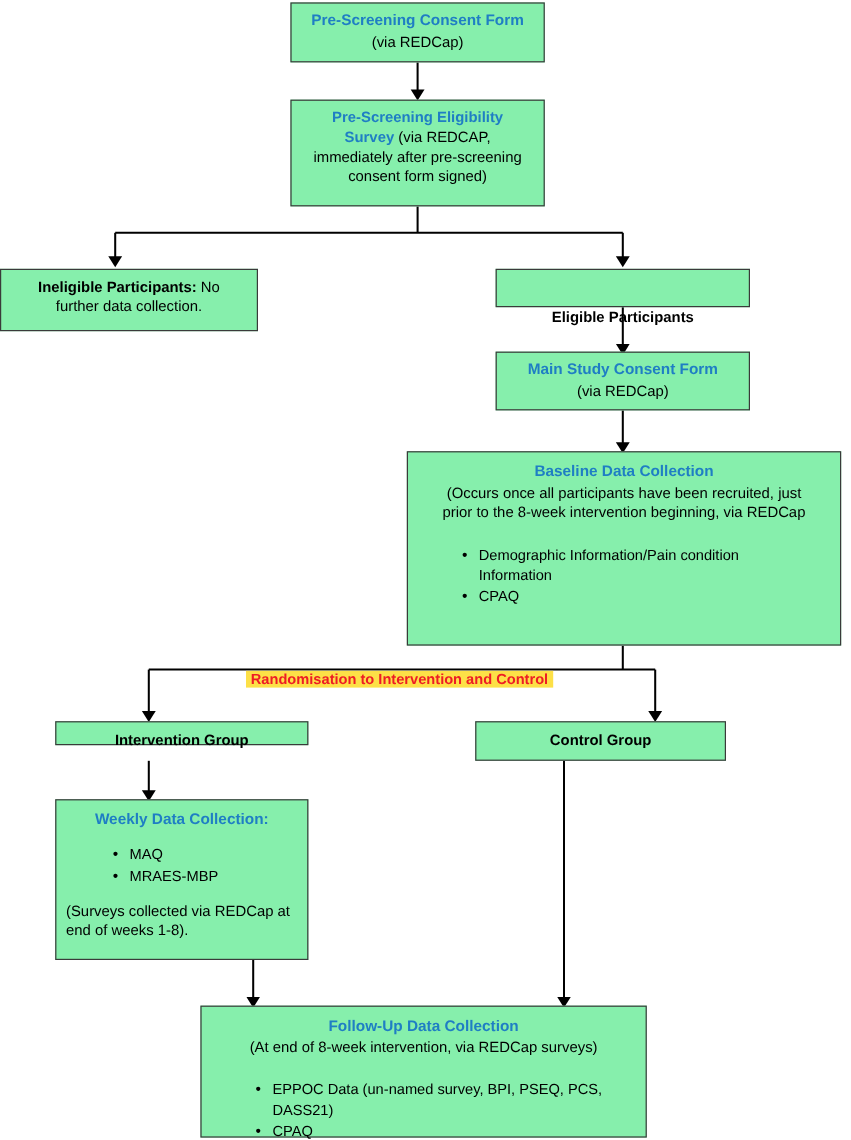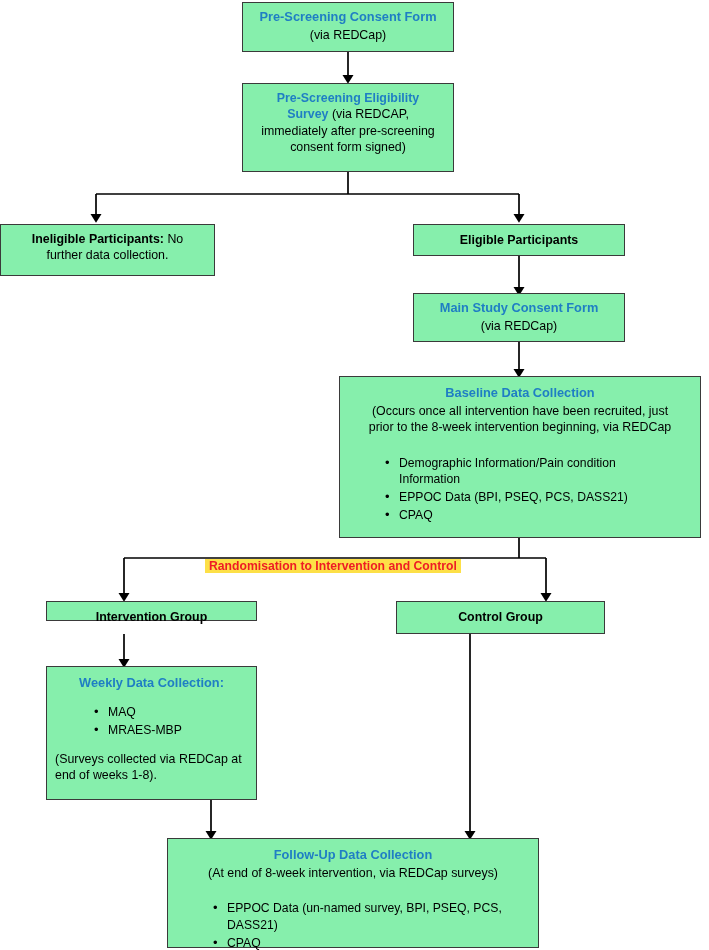--- a/index.html
+++ b/index.html
@@ -161,41 +161,40 @@
   <div class="node" style="left:242px; top:83px; width:212px; height:89px;">
     <div class="pad">
       <span class="title-blue">Pre-Screening Eligibility</span><br>
       <span class="title-blue">Survey</span><span class="plain"> (via REDCAP,</span><br>
       <span class="plain">immediately after pre-screening</span><br>
       <span class="plain">consent form signed)</span>
     </div>
   </div>
 
   <div class="node" style="left:413px; top:224px; width:212px; height:32px;">
-    <div class="pad" style="padding-top:7px;">
+    <div class="pad" style="padding-top:7px;margin-top:24px;">
       <span class="bold-black">Eligible Participants</span>
     </div>
   </div>
 
   <div class="node" style="left:413px; top:293px; width:212px; height:49px;">
     <div class="pad">
       <span class="node-heading">Main Study Consent Form</span>
       <span class="node-sub">(via REDCap)</span>
     </div>
   </div>
 
   <div class="node" style="left:339px; top:376px; width:362px; height:162px;">
     <div class="pad" style="padding-top:8px;">
       <span class="node-heading">Baseline Data Collection</span>
-      <span class="node-sub">(Occurs once all intervention have been recruited, just</span>
+      <span class="node-sub">(Occurs once all participants have been recruited, just</span>
       <span class="node-sub">prior to the 8-week intervention beginning, via REDCap</span>
       <div class="gap-row"></div>
       <ul class="bullets wide">
         <li>Demographic Information/Pain condition Information</li>
-        <li>EPPOC Data (BPI, PSEQ, PCS, DASS21)</li>
         <li>CPAQ</li>
       </ul>
     </div>
   </div>
 
   <div class="rand-label" style="left:205px; top:559px;">Randomisation to Intervention and Control</div>
 
   <div class="node" style="left:46px; top:601px; width:211px; height:20px;">
     <div class="pad" style="padding-top:7px;">
       <span class="bold-black">Intervention Group</span>

